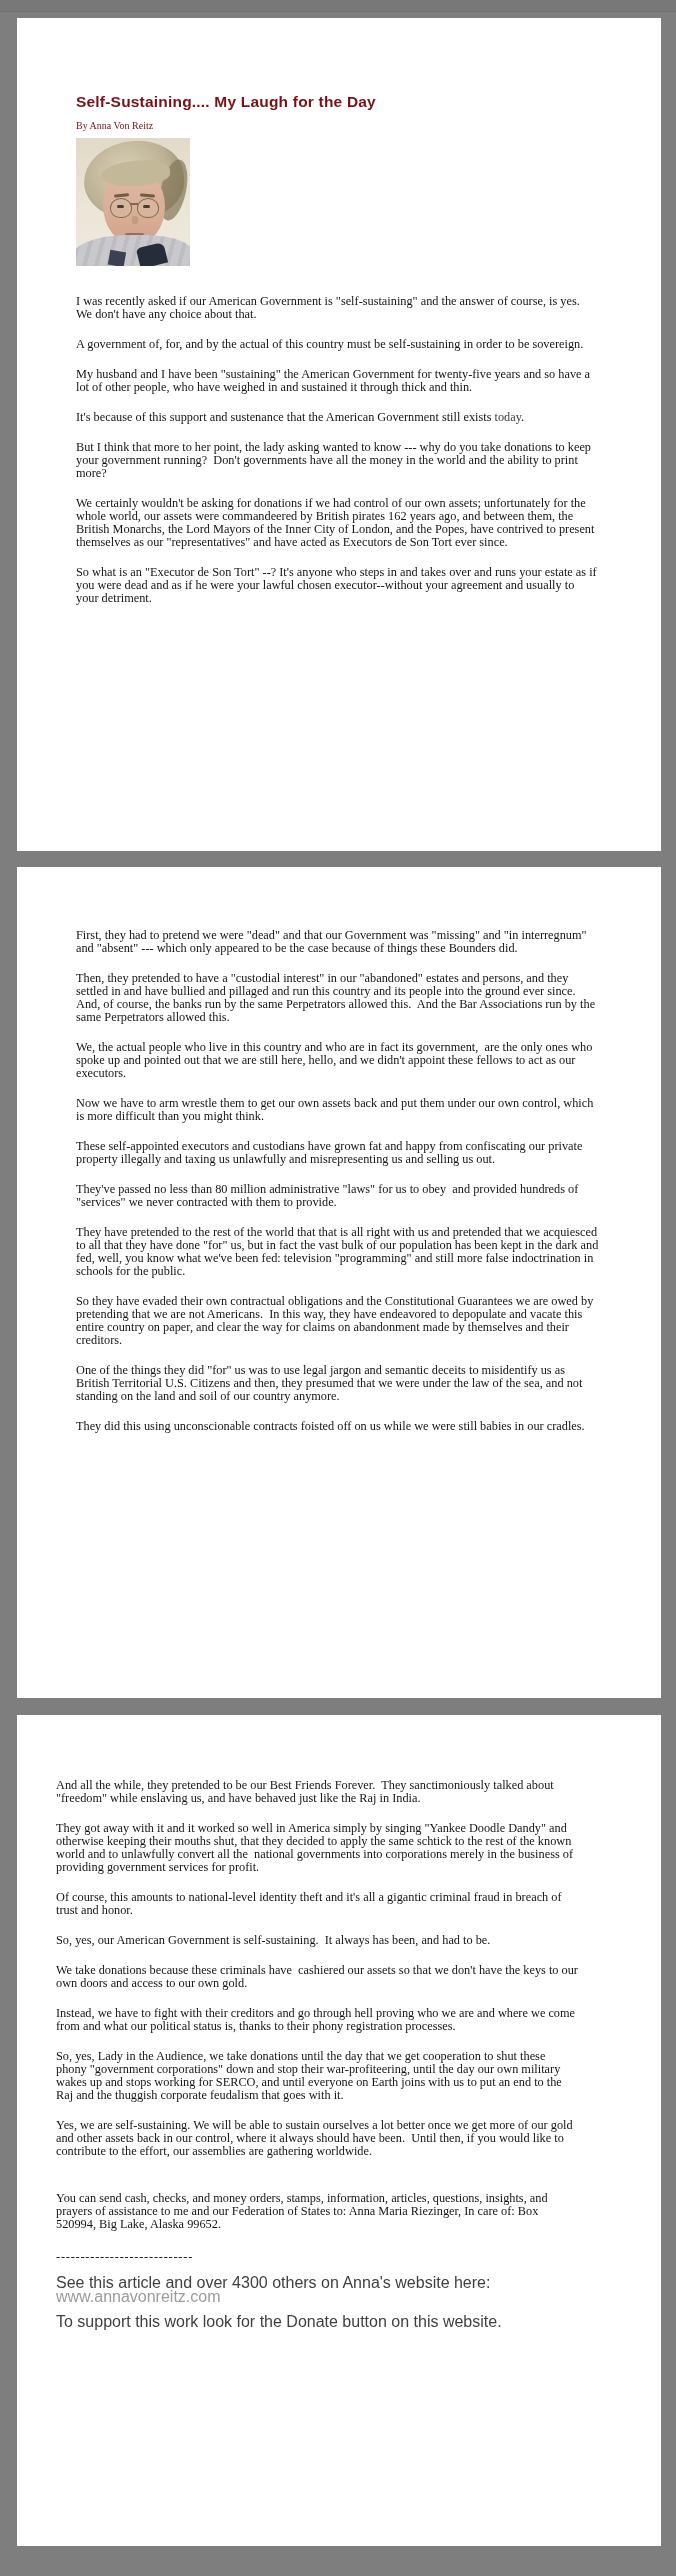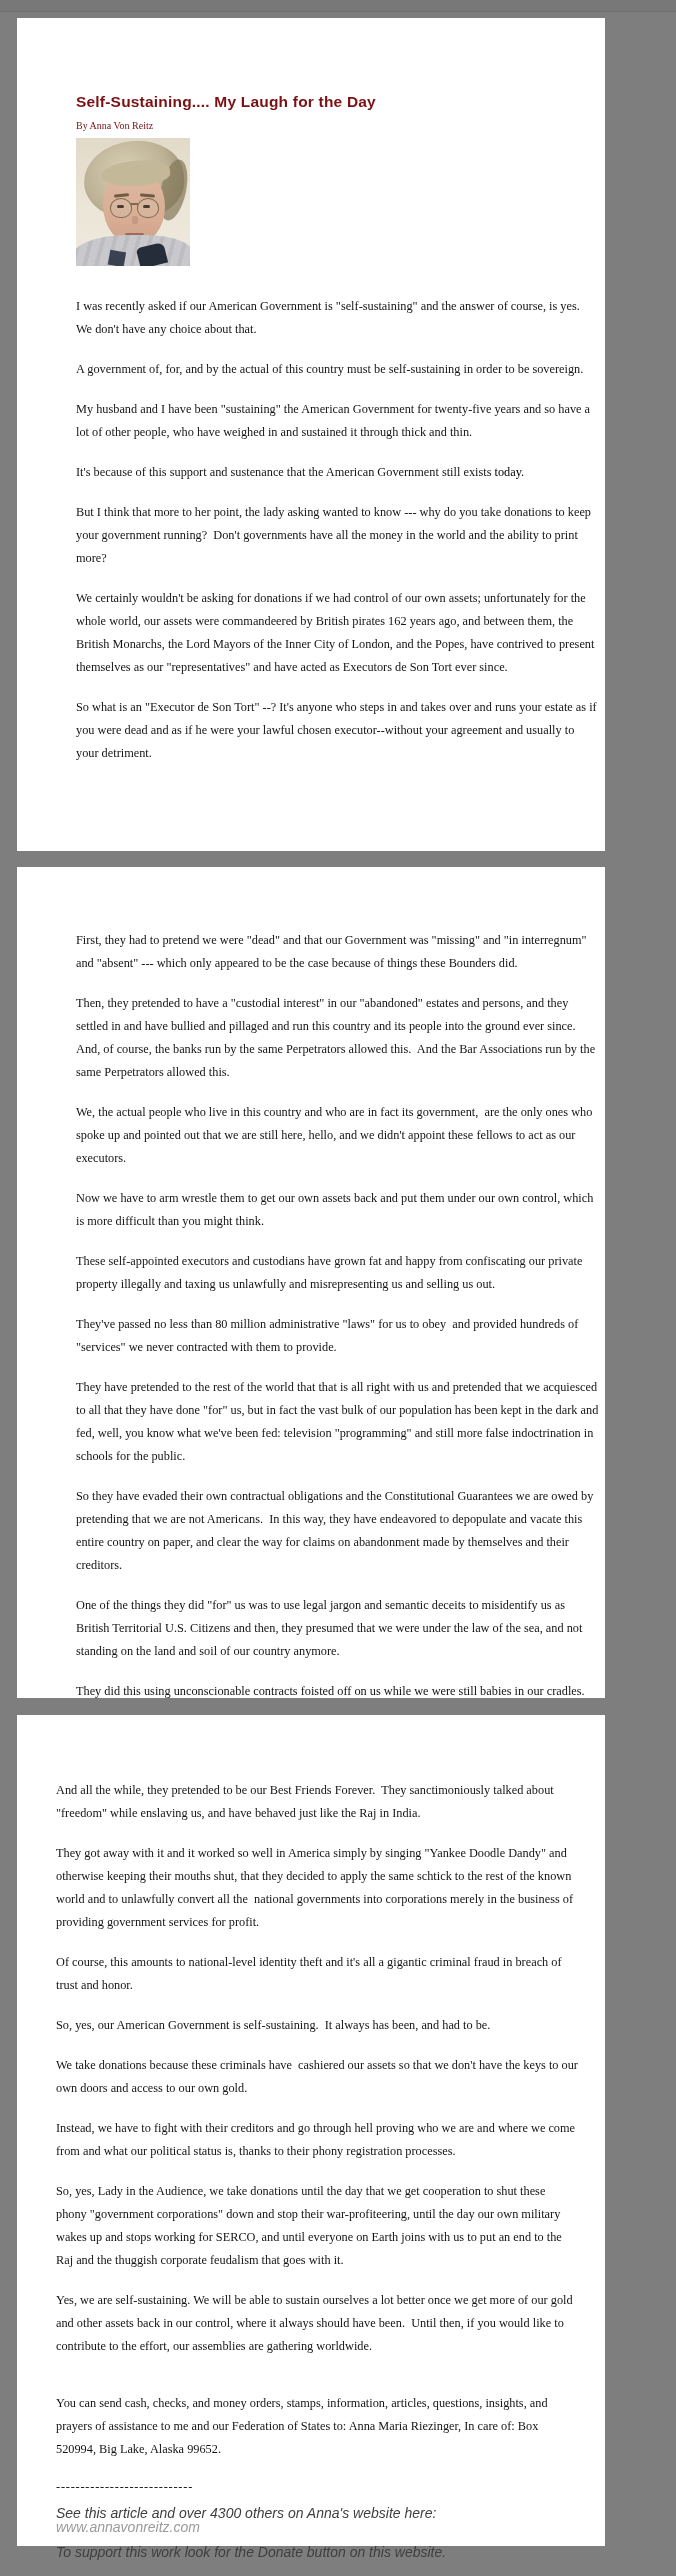--- a/index.html
+++ b/index.html
@@ -1,21 +1,21 @@
 <!DOCTYPE html>
 <html style="font-size:13px"><head>
 <meta charset="utf-8">
 <style>
   html,body{margin:0;padding:0;}
   body{background:#7e7e7e;}
   .canvas{position:relative;width:676px;height:2576px;background:#7e7e7e;overflow:hidden;
           font-family:"Liberation Serif","DejaVu Serif",serif;}
   .top-strip{position:absolute;left:0;top:0;width:676px;height:11.4px;background:#787878;
              border-bottom:0.8px solid #707070;}
-  .page{position:absolute;left:17px;width:588px;background:#ffffff;box-sizing:border-box;}
+  .page{position:absolute;left:17px;width:644px;background:#ffffff;box-sizing:border-box;}
   .page-1{top:18px;height:833px;padding:74px 63px 0 59px;}
   .page-2{top:867px;height:831px;padding:62px 52px 0 59px;}
   .page-3{top:1715px;height:831px;padding:64px 63px 0 39px;}
 
   .title{font-family:"Liberation Sans","DejaVu Sans",sans-serif;font-weight:bold;
          font-size:15.5px;line-height:19.6px;color:#7a1113;margin:0 0 8.2px 0;letter-spacing:0.2px;}
   .byline{font-family:Liberation Serif, serif;font-size:10px;
           color:#7a1113;margin:0 0 7.4px 0;}
 
   .photo{position:relative;width:114px;height:128px;margin:0 0 29px 0;overflow:hidden;
@@ -51,29 +51,29 @@
   .photo .neck{position:absolute;top:98px;left:47px;width:23px;height:19.6px;background:#d3a78f;}
   .photo .jacket{position:absolute;bottom:-1.6px;left:-4.9px;width:124px;height:33px;
          background:repeating-linear-gradient(105deg,#c9c9cd 0 7.4px,#bcbcc1 7.4px 11.4px);
          border-radius:45% 40% 0 0 / 70% 60% 0 0;}
   .photo .collar{position:absolute;bottom:0px;left:62px;width:28px;height:21px;
          background:#262d3a;transform:rotate(-14deg);border-radius:20% 30% 0 0;}
   .photo .collar-l{position:absolute;bottom:0px;left:33px;width:16.3px;height:14.7px;
          background:#3a4150;transform:rotate(10deg);}
 
   .paras{width:523px;}
-  .para{margin:0 0 17px 0;font-size:12.3px;line-height:23px;color:#141414;
+  .para{margin:0 0 17px 0;font-size:12.3px;line-height:13px;color:#141414;
         white-space:pre-wrap;}
   .para.gap-before{margin-top:34px;}
-  .body-link{color:#000000;text-decoration:none;cursor:pointer;}
+  .body-link{color:#404040;text-decoration:none;cursor:pointer;}
 
   .footer{width:523px;}
   .sep{font-size:12.3px;line-height:17px;color:#141414;margin:0 0 11.4px 0;letter-spacing:0.8px;}
-  .footer-line{font-family:"Liberation Sans","DejaVu Sans",sans-serif;font-size:14px;
-        line-height:14px;color:#3f3f3f;margin:0 0 10.6px 0;font-style:italic;}
+  .footer-line{font-family:"Liberation Sans","DejaVu Sans",sans-serif;font-size:16px;
+        line-height:14px;color:#3f3f3f;margin:0 0 10.6px 0;}
   .footer-link{color:#9b9b9b;text-decoration:none;cursor:pointer;}
 </style>
 </head>
 <body>
 
 <div class="canvas">
   <div class="top-strip"></div>
 
   <div class="page page-1">
     <h1 class="title">Self-Sustaining.... My Laugh for the Day</h1>

